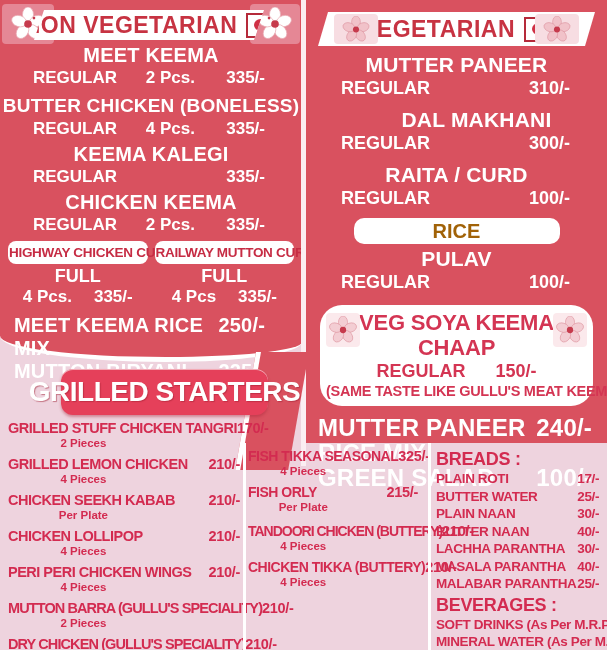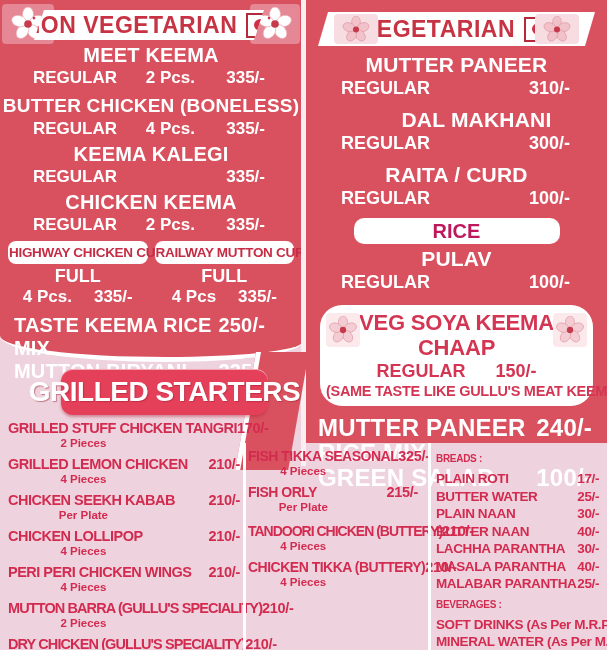--- a/index.html
+++ b/index.html
@@ -46,21 +46,21 @@
     padding:0 37px 0 14px;letter-spacing:.2px;}
   .panel-right .xrow{font-size:24px;line-height:25px;padding:0 15px 0 12px;}
   
   .curry-row{display:flex;gap:7px;padding:0 8px;margin-top:6px;}
   .curry-col{flex:1;min-width:0;}
   .curry-box{background:#fff;border-radius:8px;color:#c62c44;font-size:13.5px;line-height:15px;
     text-align:center;padding:4px 1px;letter-spacing:-.3px;white-space:nowrap;}
   .full{color:#fff;text-align:center;font-size:18px;line-height:21px;margin-top:2px;}
   .pcs-row{display:flex;justify-content:center;gap:22px;color:#fff;font-size:17px;line-height:20px;}
   
-  .rice-box{background:#fff;border-radius:10px;width:206px;margin:9px auto 0;color:#be185d;
+  .rice-box{background:#fff;border-radius:10px;width:206px;margin:9px auto 0;color:#a16207;
     font-size:20px;line-height:26px;text-align:center;}
   .soya{position:relative;background:#fff;border-radius:22px;margin:12px 14px 0;padding:5px 6px 6px;
     text-align:center;color:#d43553;}
   .soya .t1{font-size:22px;line-height:25px;letter-spacing:-.2px;}
   .soya .t2{font-size:18px;line-height:22px;display:flex;justify-content:center;gap:30px;}
   .soya .t3{font-size:14.5px;line-height:18px;letter-spacing:-.3px;white-space:nowrap;}
   .soya .flower-patch{background:#fbe9ec;width:34px;height:34px;top:8px;}
   .soya .flower-patch.l{left:6px;} .soya .flower-patch.r{right:6px;}
   
   .grilled-box{position:absolute;left:61px;top:369px;width:207px;height:46px;background:#e5405a;
@@ -72,21 +72,21 @@
   .col1{left:8px;top:420px;width:232px;}
   .col2{left:248px;top:448px;width:170px;}
   .col3{left:436px;top:450px;width:163px;}
   .vline{position:absolute;width:3px;background:#fff;top:443px;height:207px;}
   .v1{left:243px;} .v2{left:428px;}
   .b-item{display:flex;justify-content:space-between;align-items:baseline;}
   .b-name{font-size:14.5px;line-height:16px;letter-spacing:-.5px;white-space:nowrap;}
   .b-price{font-size:14.5px;letter-spacing:-.3px;}
   .b-portion{width:65%;text-align:center;font-size:11.5px;line-height:13px;margin:1px 0 6px;}
   .col2 .b-name{font-size:14px;}
-  .heading{font-size:10px;line-height:18px;letter-spacing:-.3px;margin-bottom:2px;}
+  .heading{font-size:18px;line-height:18px;letter-spacing:-.3px;margin-bottom:2px;}
   .m-item{display:flex;justify-content:space-between;font-size:13.5px;line-height:17.5px;letter-spacing:-.4px;}
   .bev{font-size:13.5px;line-height:17.5px;letter-spacing:-.4px;white-space:nowrap;}
   .topline{position:absolute;left:0;top:0;width:607px;height:2px;background:#f6e8ee;}
 </style>
 </head>
 <body>
 
 <div class="menu">
   <div class="topline"></div>
 
@@ -163,21 +163,21 @@
         <div class="curry-box">RAILWAY MUTTON CURRY</div>
         <div class="full">FULL</div>
         <div class="pcs-row">
           <span>4 Pcs</span>
           <span>335/-</span>
         </div>
       </div>
     </div>
 
     <div class="xrow" style="margin-top:7px;">
-      <span>TASTE KEEMA RICE MIX</span>
+      <span>MEET KEEMA RICE MIX</span>
       <span>250/-</span>
     </div>
     <div class="xrow">
       <span>MUTTON BIRYANI</span>
       <span>225/-</span>
     </div>
   </section>
 
   <div class="center-sep"></div>
   <div class="diag-band"></div>

